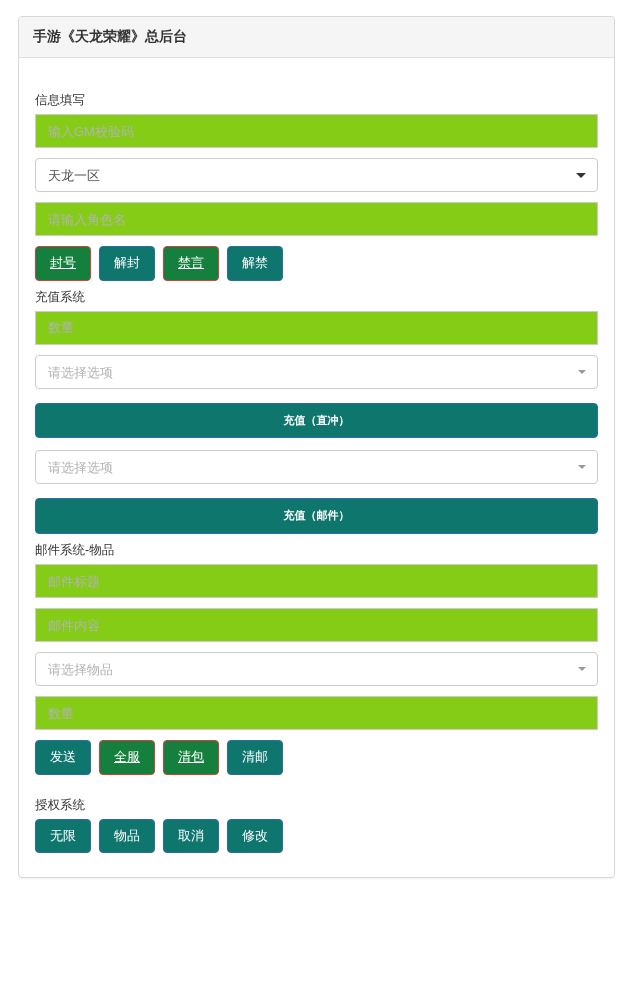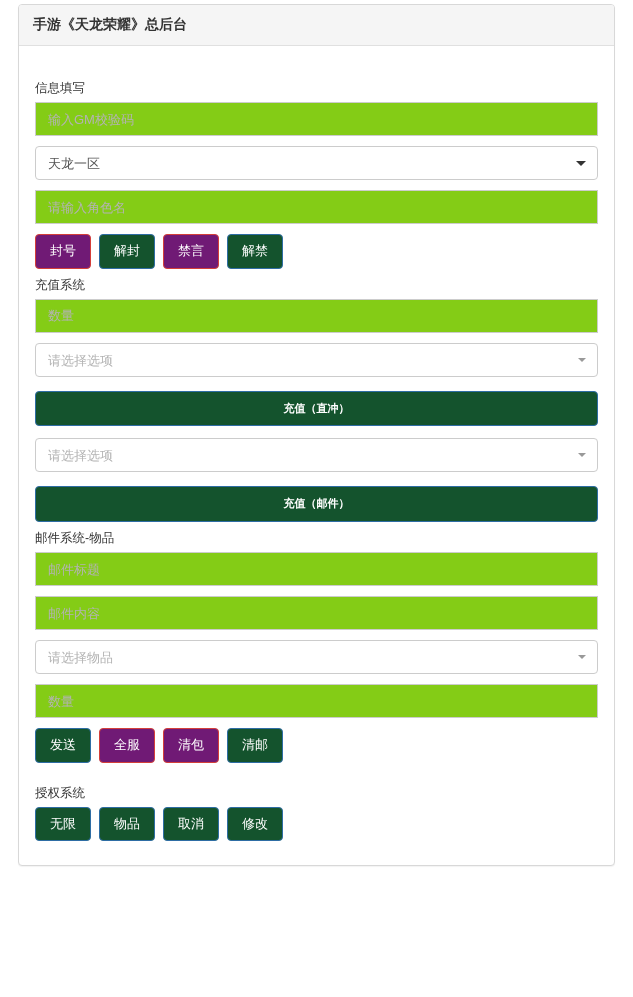--- a/index.html
+++ b/index.html
@@ -10,21 +10,21 @@
   }
   body {
     width: 633px;
     height: 997px;
     overflow: hidden;
   }
   .page {
     width: 633px;
     height: 937px;
     box-sizing: border-box;
-    padding: 4px 18px 10px 18px;
+    padding: 16px 18px 10px 18px;
     background: #ffffff;
   }
   .panel {
     border: 1px solid #d8d8d8;
     border-radius: 4px;
     background: #ffffff;
     box-shadow: 0 1px 1px rgba(0,0,0,0.05);
     overflow: hidden;
   }
   .panel-header {
@@ -124,25 +124,26 @@
     line-height: 1.42;
     padding: 7px 14px;
     border-radius: 4px;
     border: 1px solid transparent;
     cursor: pointer;
     color: #ffffff;
     text-align: center;
     font-family: "Liberation Sans", "DejaVu Sans", sans-serif;
   }
   .btn-danger {
-    background: #701a75;
+    background: #15803d;
     border-color: #d43f3a;
+    text-decoration: underline;
   }
   .btn-primary {
-    background: #14532d;
+    background: #0f766e;
     border-color: #2e6da4;
   }
   .btn-block {
     display: block;
     width: 100%;
     padding: 9px 12px;
     font-size: 11px;
     font-weight: bold;
     margin-bottom: 8px;
   }

